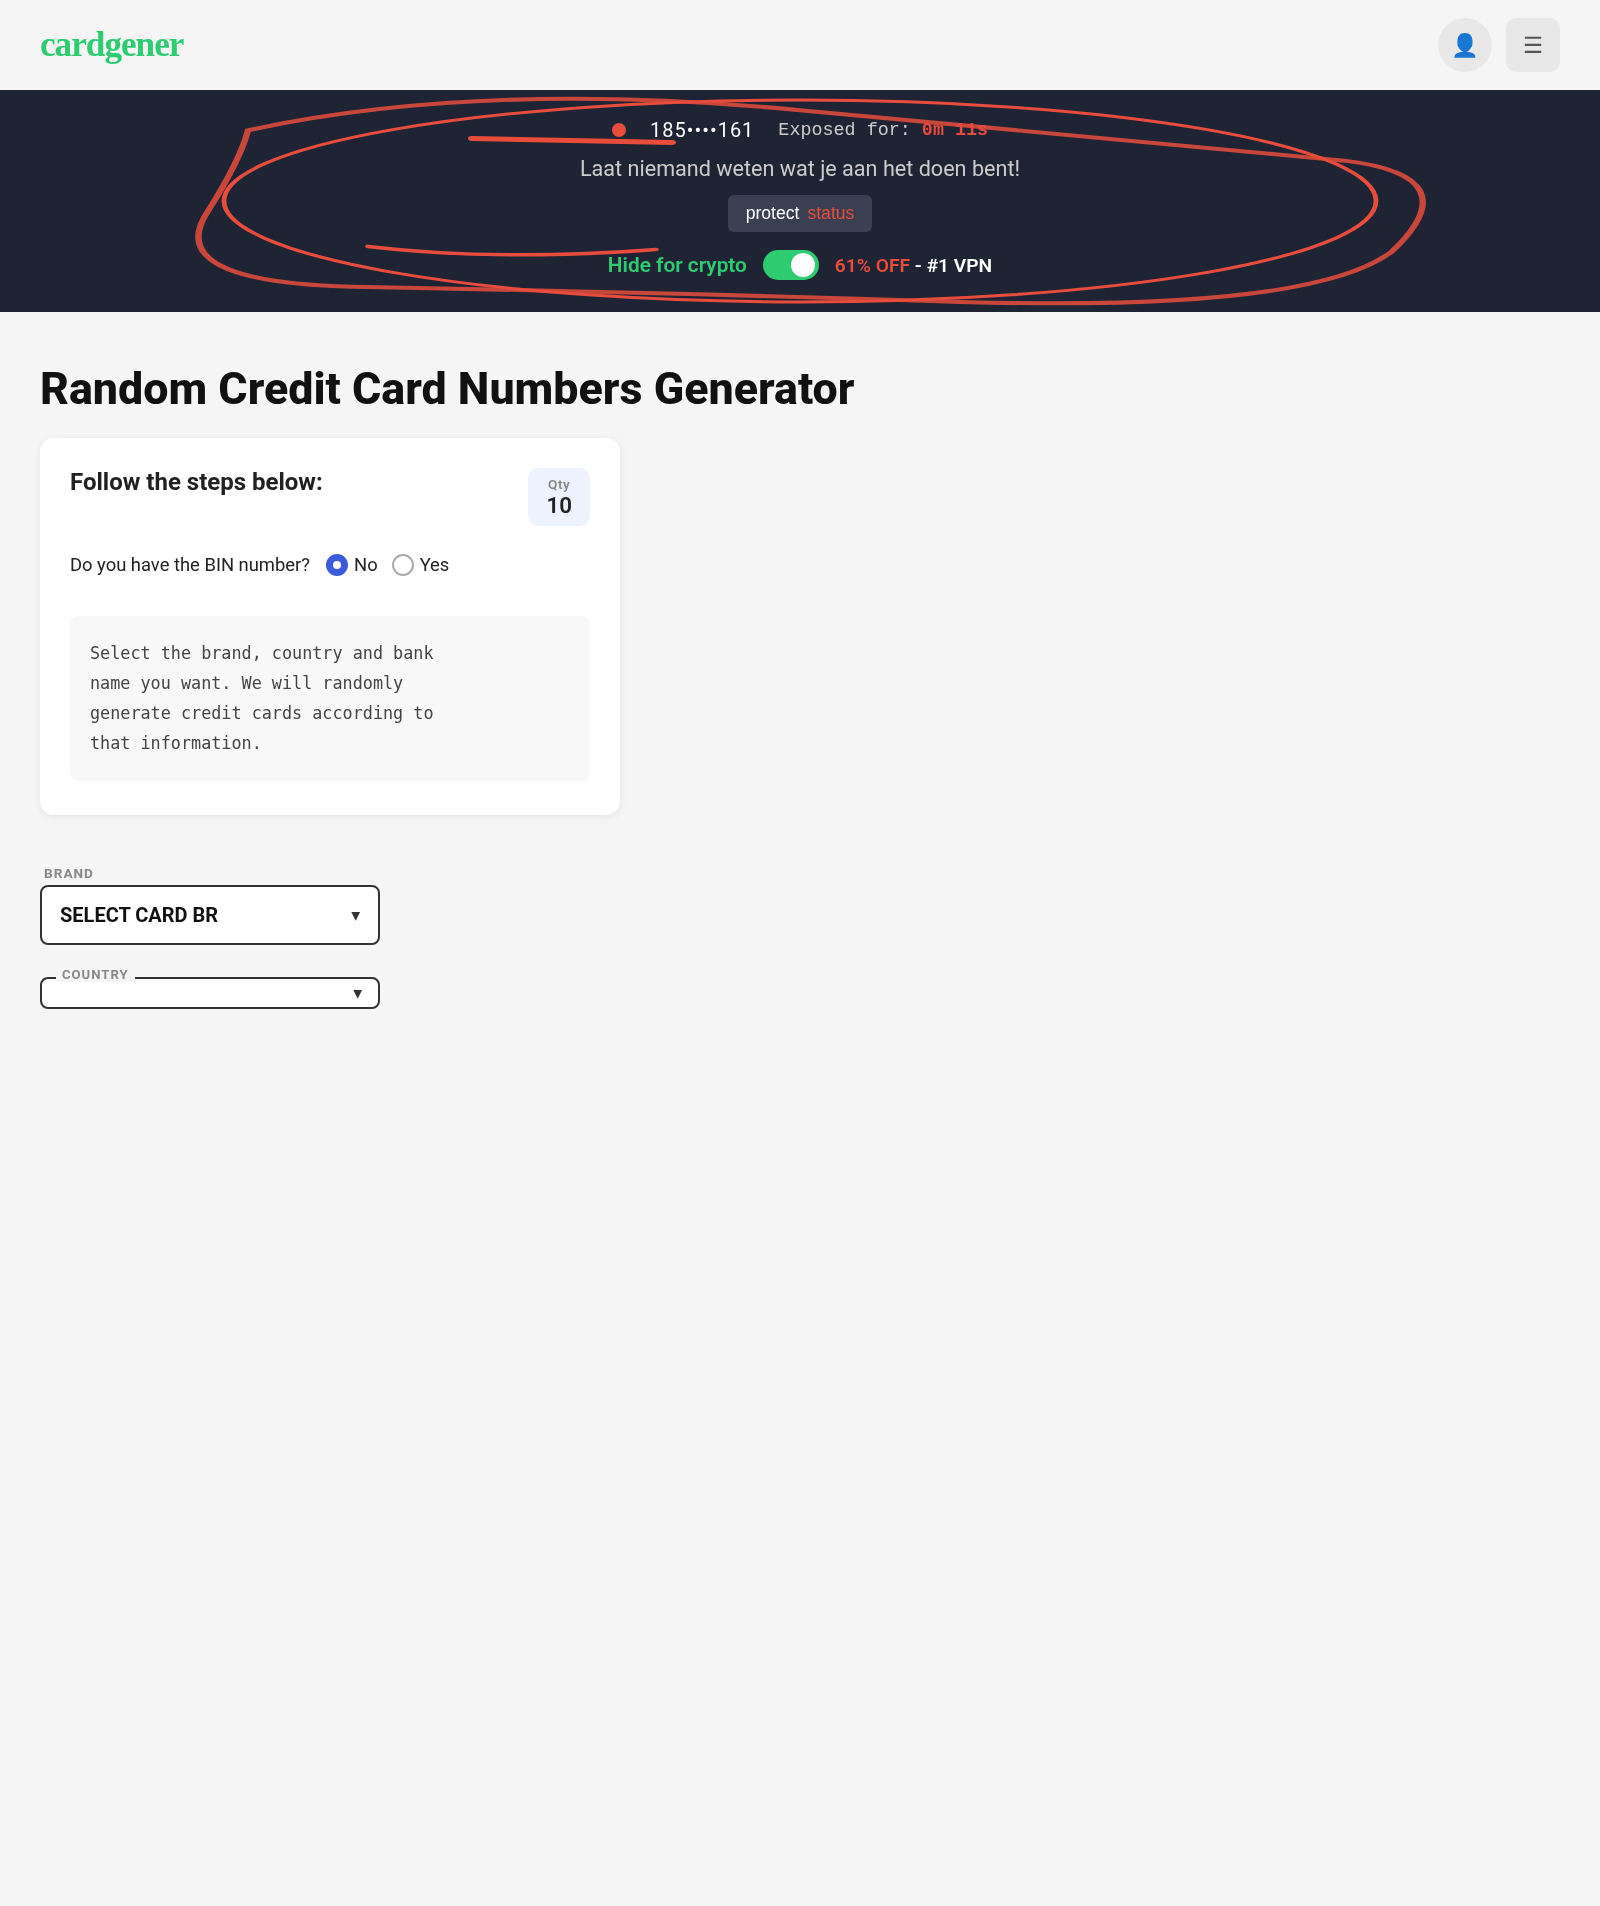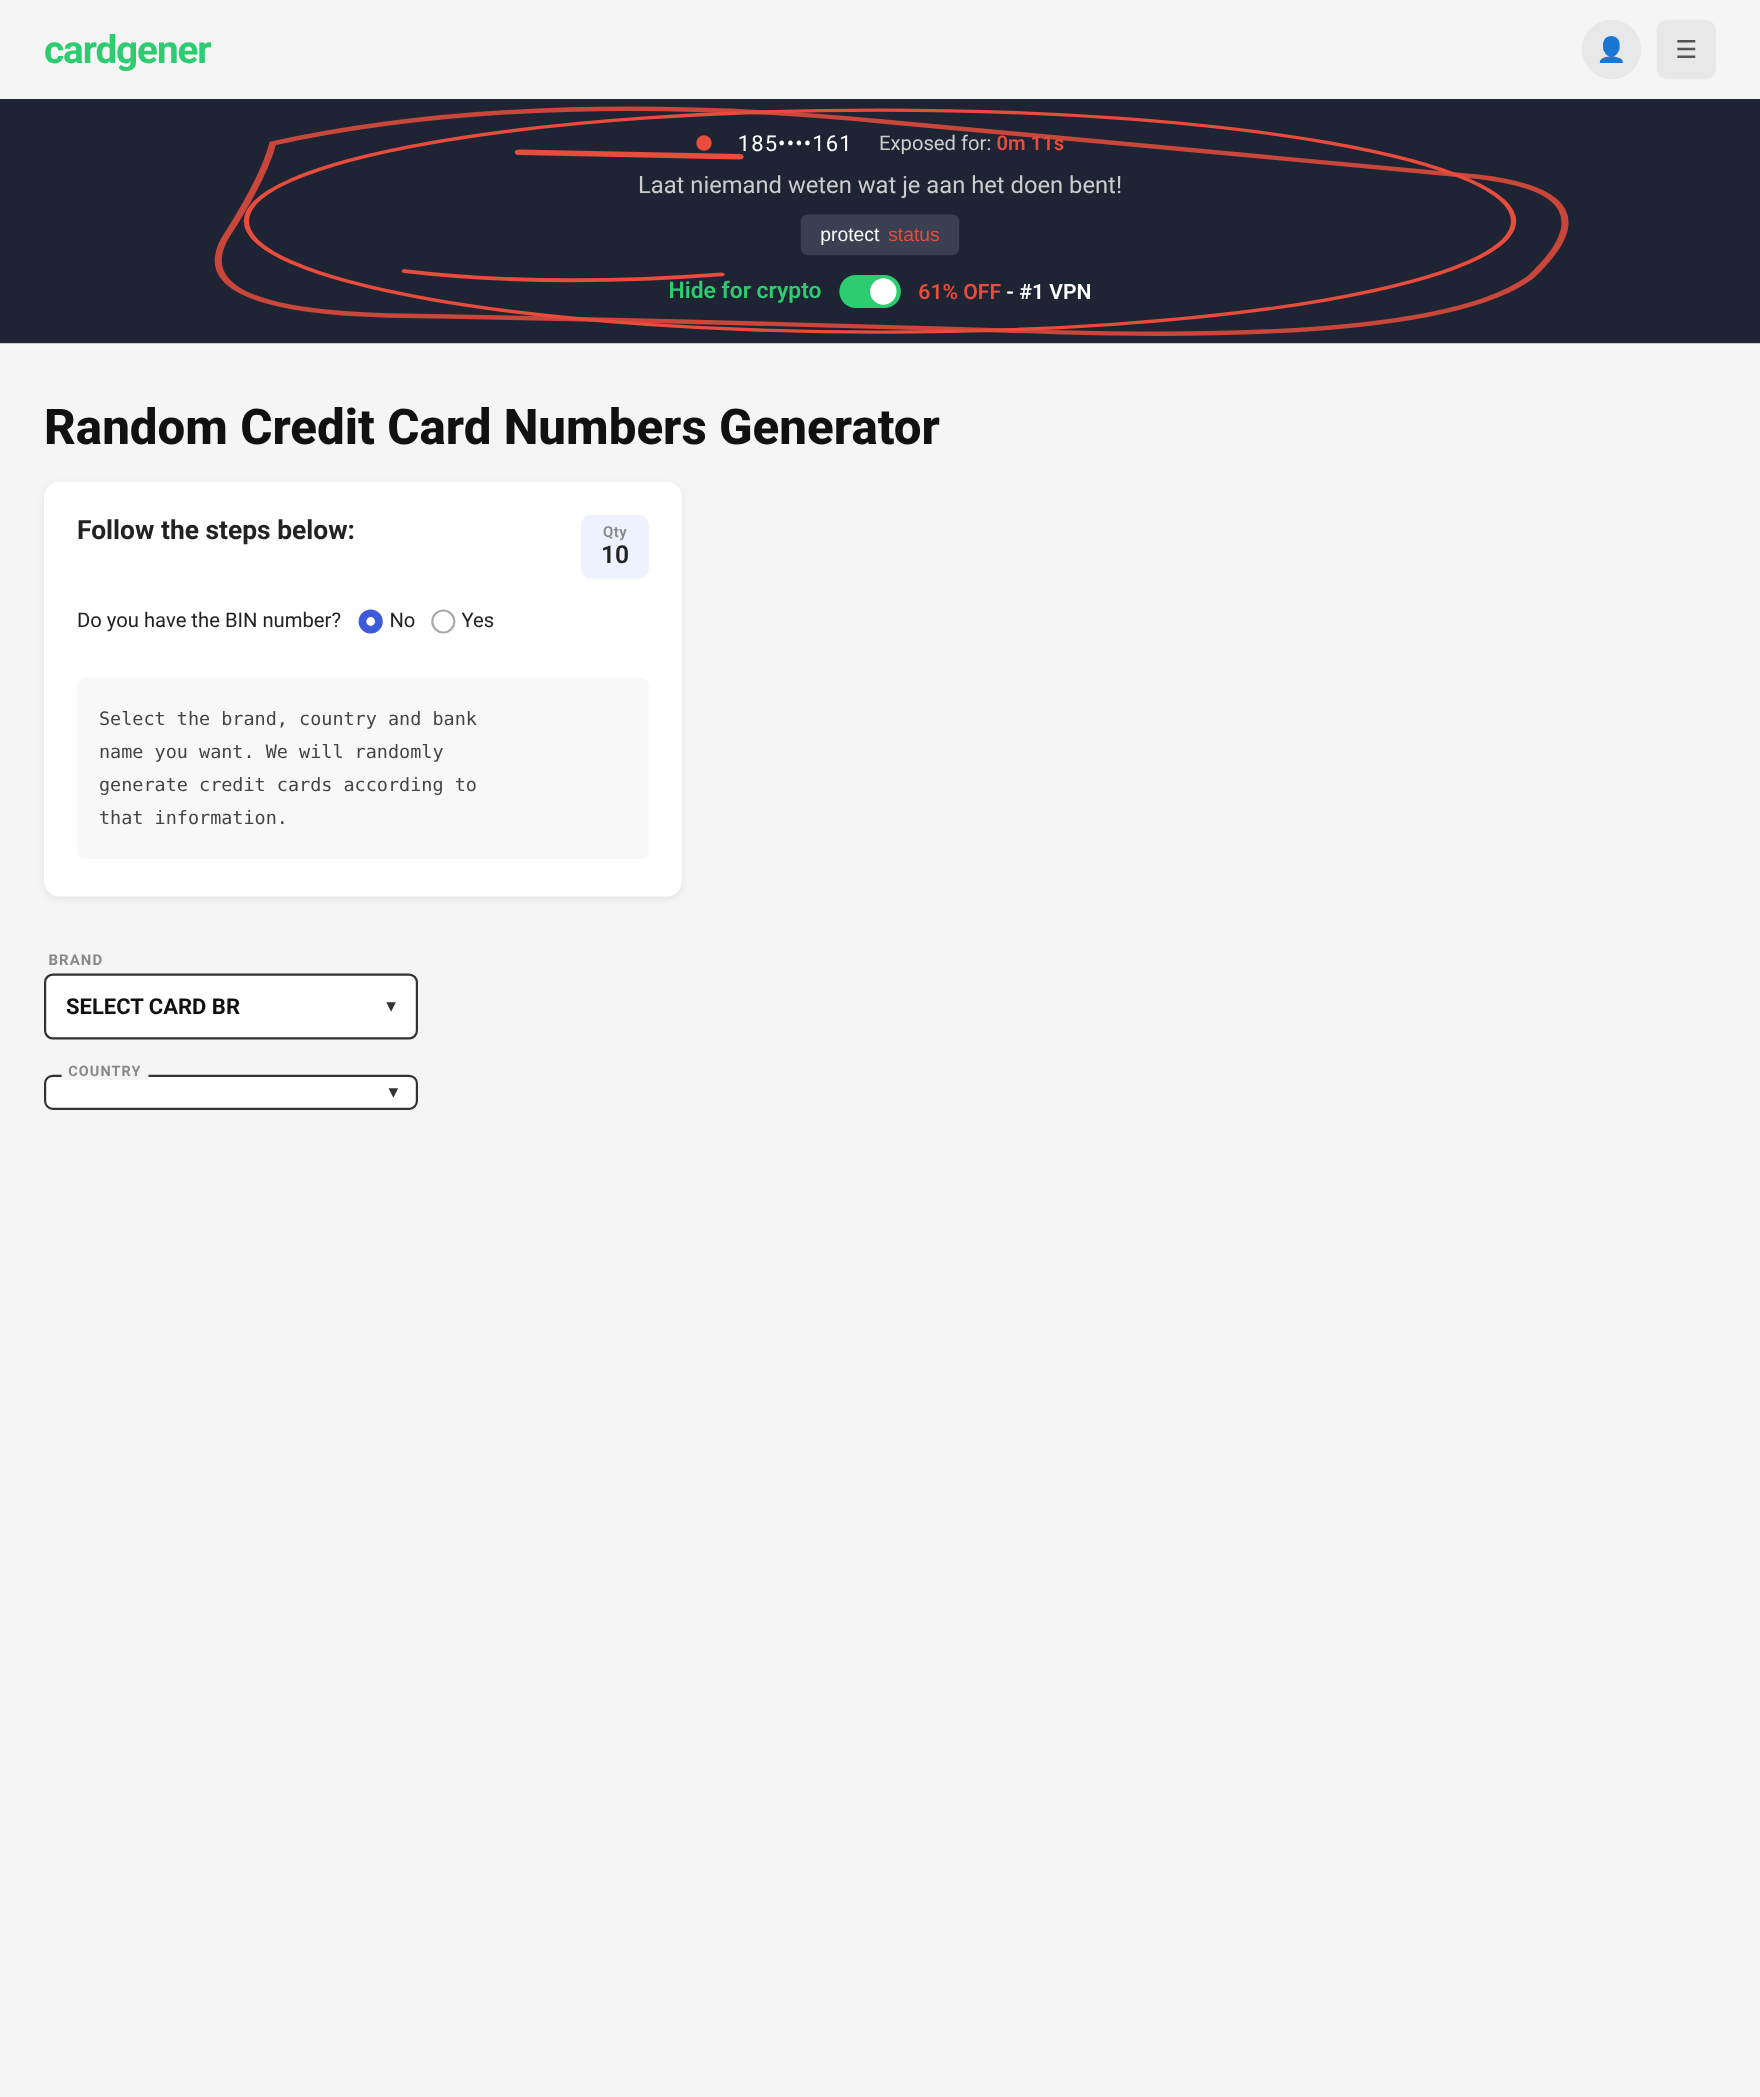--- a/index.html
+++ b/index.html
@@ -17,20 +17,21 @@
       align-items: center;
       justify-content: space-between;
       padding: 18px 40px;
       background: #f5f5f5;
     }
     .logo {
       font-size: 2.2rem;
       font-weight: 700;
       color: #2ecc71;
       letter-spacing: -1px;
+      font-family: Liberation Serif, serif;
     }
     .header-icons {
       display: flex;
       gap: 14px;
     }
     .header-icon-btn {
       width: 54px;
       height: 54px;
       border-radius: 50%;
       background: #e8e8e8;
@@ -69,20 +70,21 @@
       display: inline-block;
     }
     .ip-text {
       font-size: 1.25rem;
       color: #fff;
       letter-spacing: 1px;
     }
     .exposed-text {
       font-size: 1.15rem;
       color: #ccc;
+      font-family: Liberation Mono, monospace;
     }
     .exposed-time {
       color: #e74c3c;
       font-weight: 600;
     }
     .banner-subtitle {
       font-size: 1.35rem;
       color: #ccc;
       margin-bottom: 14px;
     }

